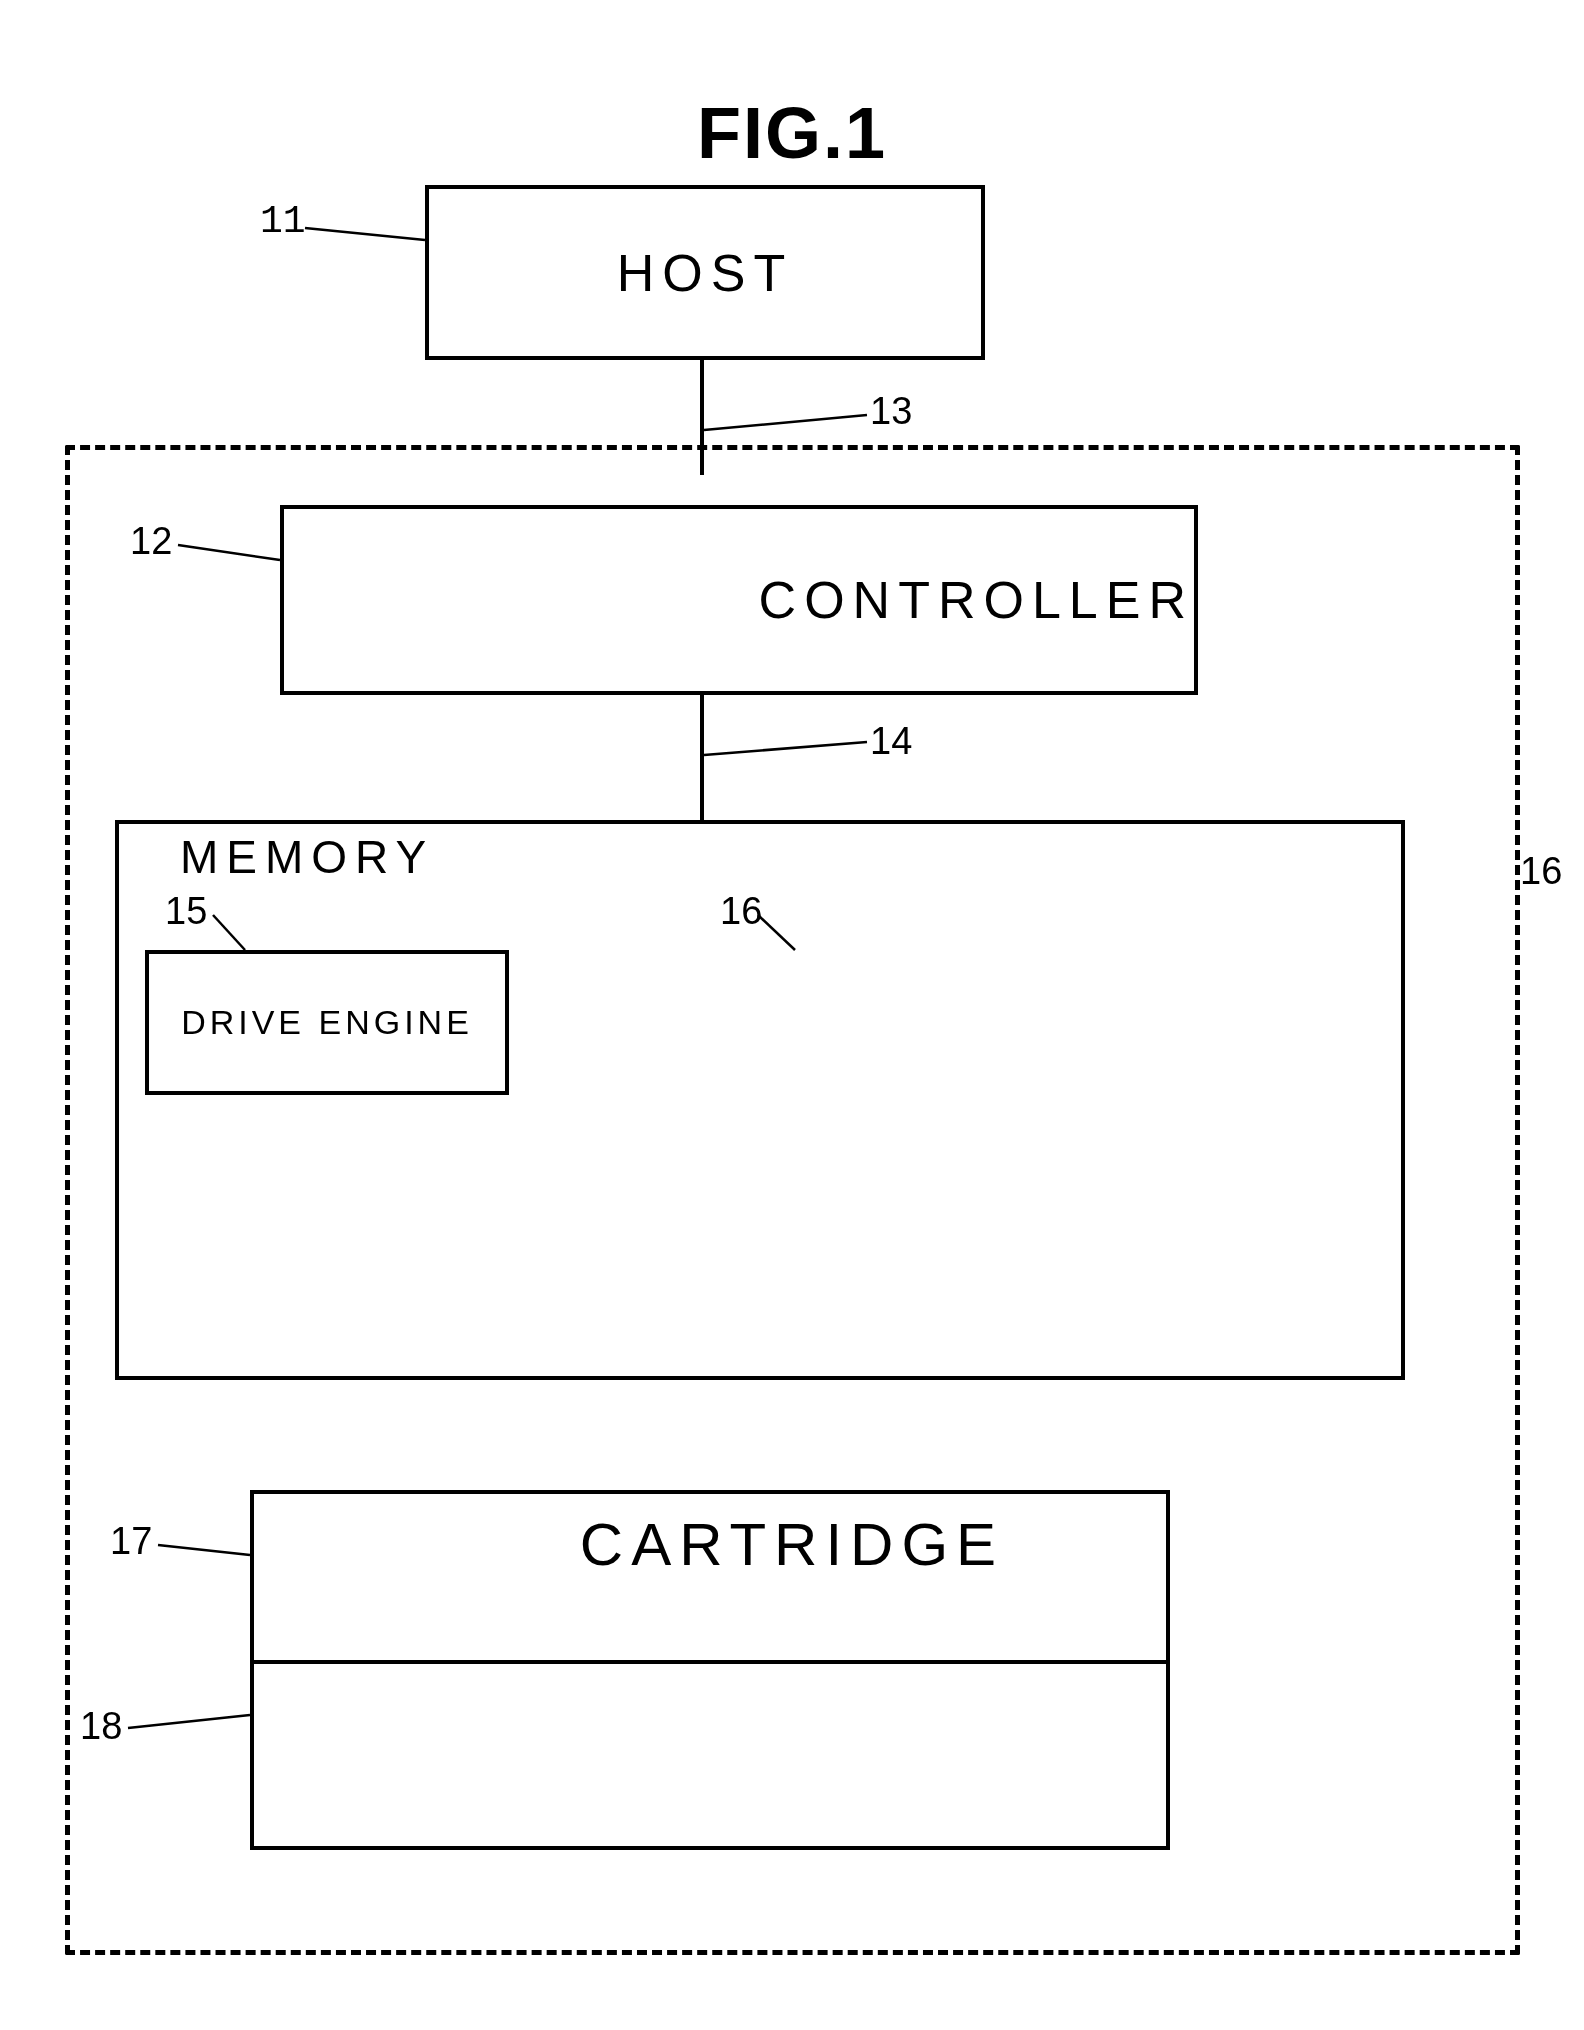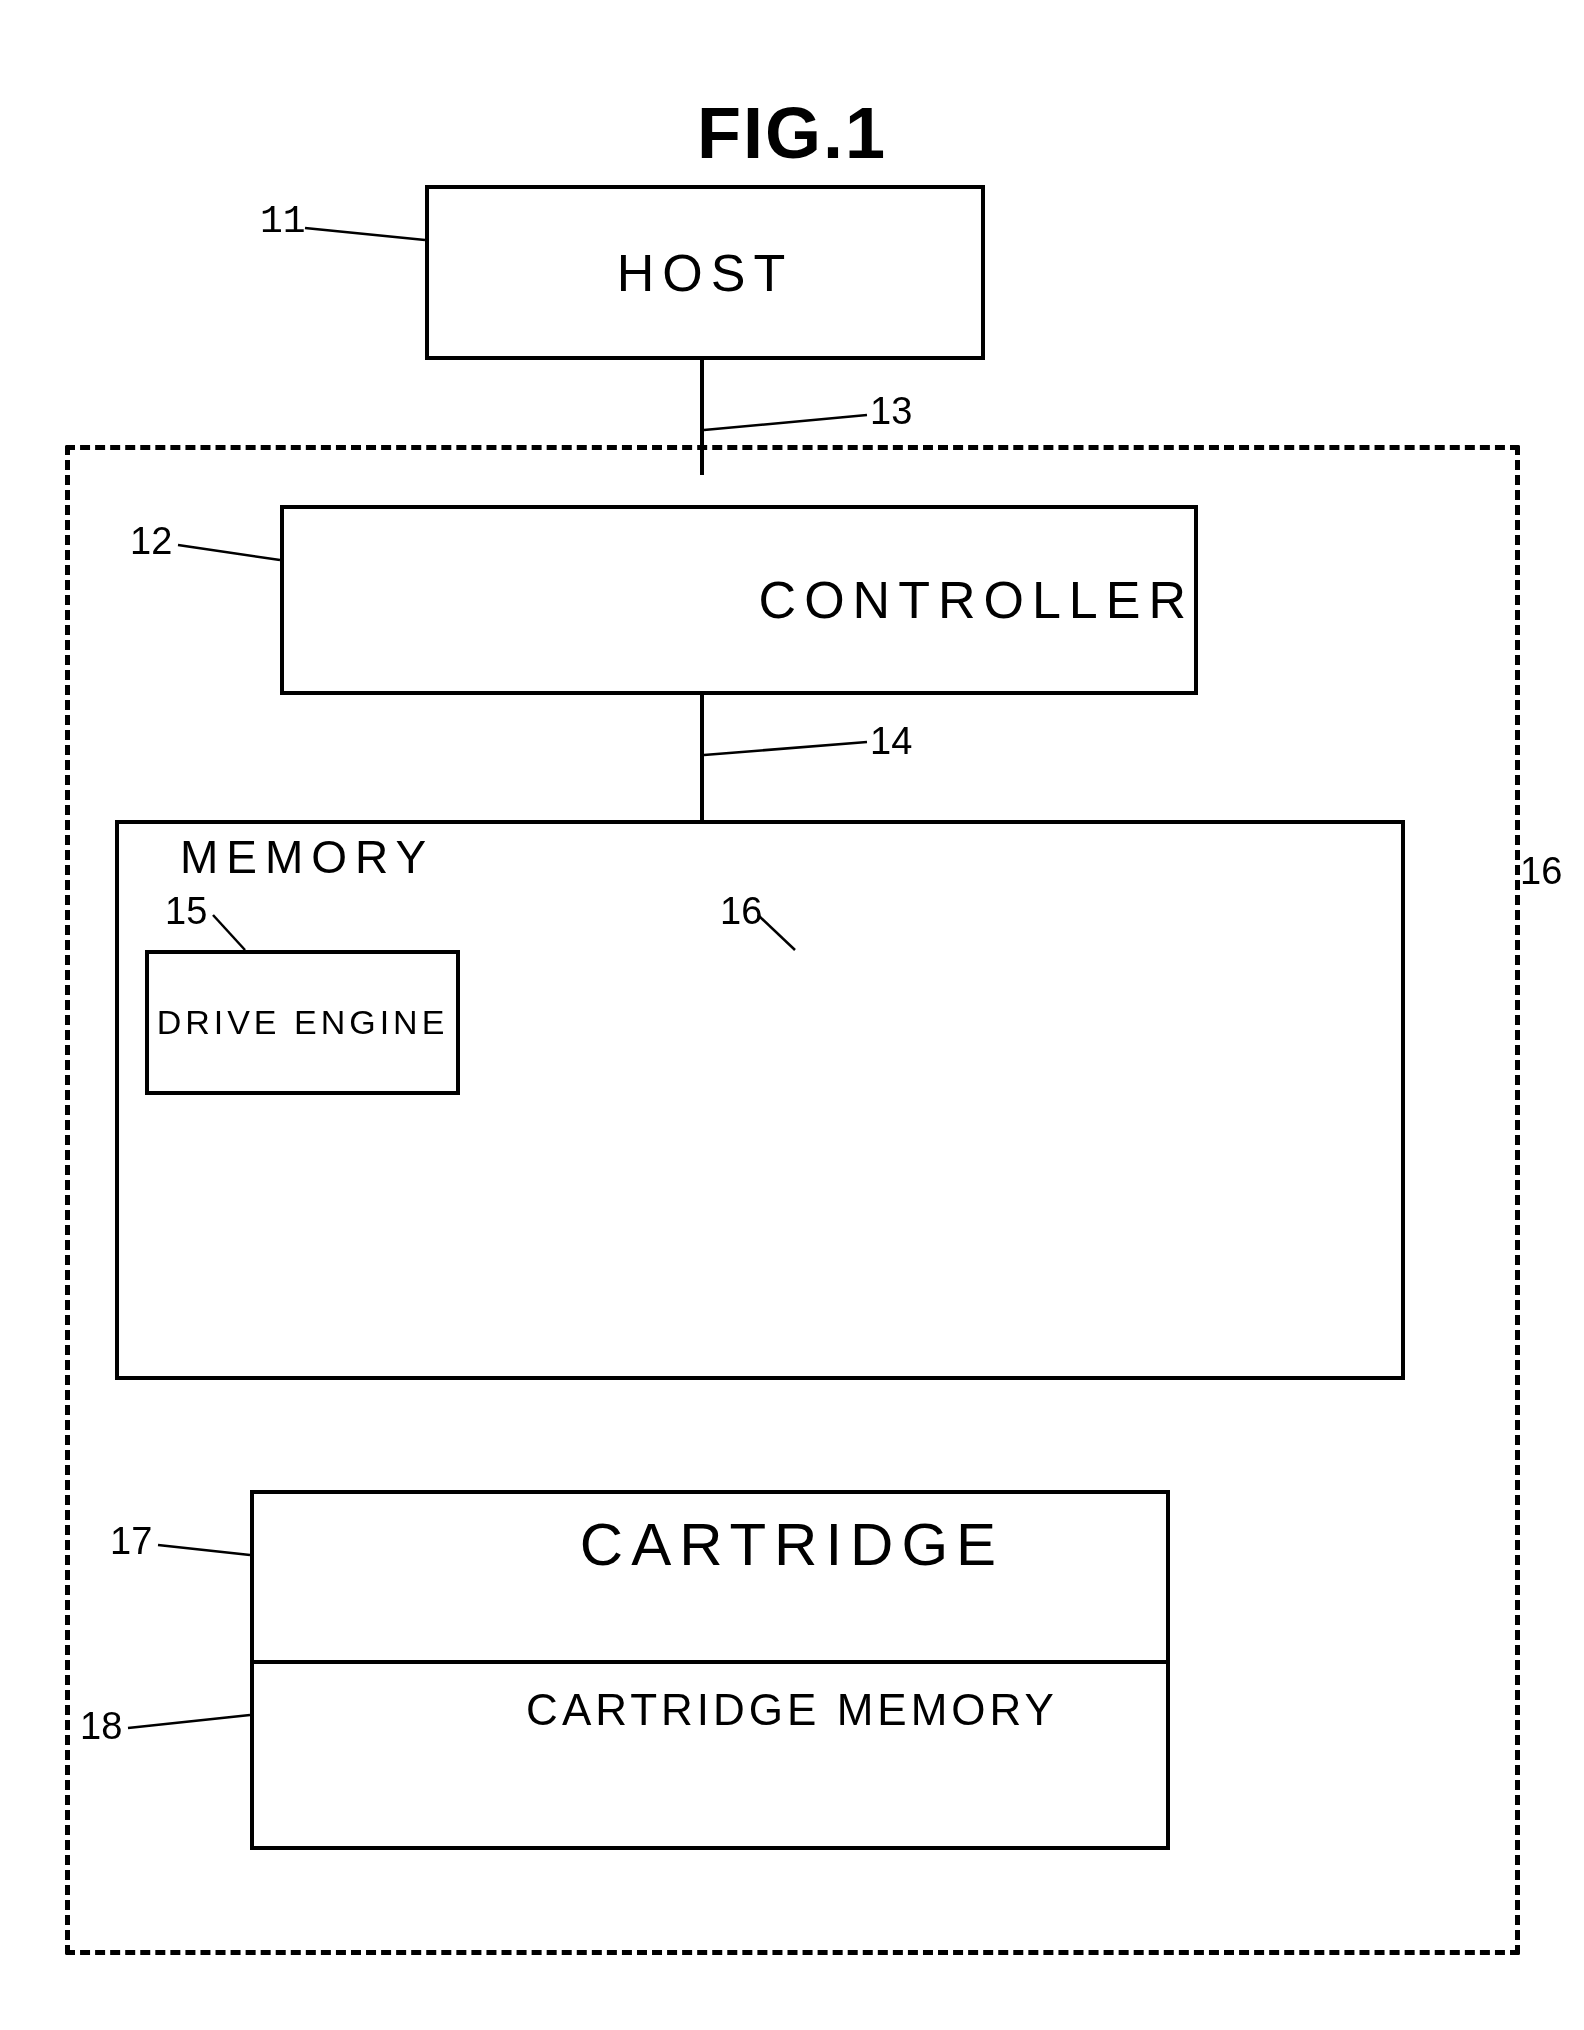--- a/index.html
+++ b/index.html
@@ -170,21 +170,21 @@
       font-size: 46px;
       letter-spacing: 8px;
       font-family: Arial, sans-serif;
     }
 
     
     .drive-engine-box {
       position: absolute;
       top: 950px;
       left: 145px;
-      width: 315px;
+      width: 364px;
       height: 145px;
       border: 4px solid #000;
       display: flex;
       align-items: center;
       justify-content: center;
       background: #fff;
     }
 
     .drive-engine-label {
       font-size: 34px;
@@ -345,21 +345,20 @@
 
 
   <div class="label-16">16</div>
 
   <div class="cartridge-outer-box"></div>
 
   <div class="cartridge-label">CARTRIDGE</div>
 
   <div class="cartridge-divider"></div>
 
-  <div class="cartridge-memory-label">CARTRIDGE MEMORY</div>
 
   <div class="label-17">17</div>
 
   <div class="label-18">18</div>
 
   <svg class="svg-lines" xmlns="http://www.w3.org/2000/svg">
 
     <line x1="305" y1="228" x2="425" y2="240" stroke="#000" stroke-width="2.5"></line>
 
     <line x1="867" y1="415" x2="704" y2="430" stroke="#000" stroke-width="2.5"></line>

